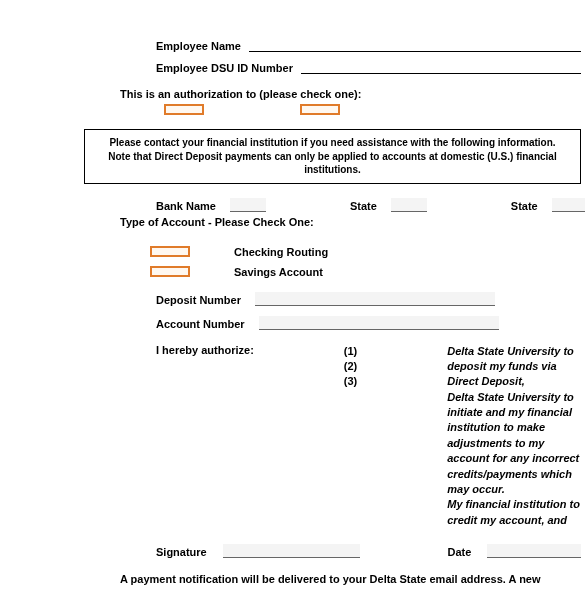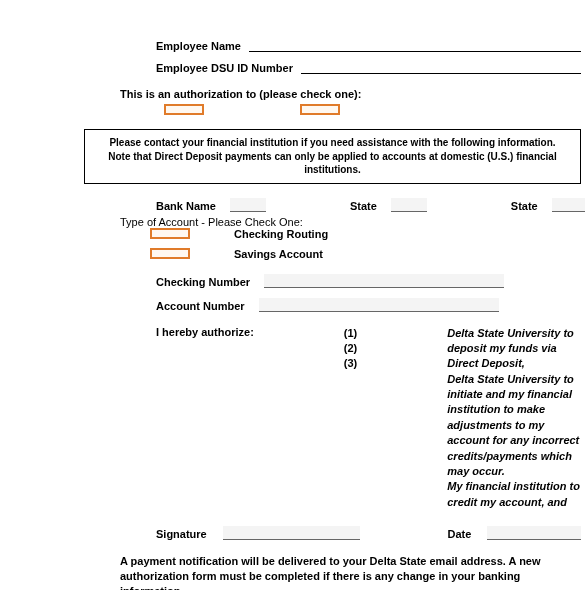--- a/index.html
+++ b/index.html
@@ -59,22 +59,22 @@
     margin-bottom: 14px;
   }
   .bank-row {
     display: flex;
     align-items: flex-end;
     gap: 6px;
     margin-bottom: 4px;
   }
   .bank-row .underline { background:#f4f4f4; border-bottom:1px solid #666; height:14px;}
   .sect-label {
-    font-weight: normal;
-    margin-bottom: 0;
+    font-weight: bold;
+    margin-bottom: 18px;
   }
   .acct-option {
     display: flex;
     align-items: center;
     gap: 8px;
     margin-left: 30px;
     margin-bottom: 8px;
     font-weight: bold;
   }
   .num-row {
@@ -162,21 +162,21 @@
   <div class="acct-option">
     <span class="checkbox"></span>
     <span>Checking Routing</span>
   </div>
   <div class="acct-option" style="margin-bottom:14px">
     <span class="checkbox"></span>
     <span>Savings Account</span>
   </div>
 
   <div class="num-row">
-    <span class="label">Checking Number</span>
+    <span class="label">Deposit Number</span>
     <span class="underline"></span>
   </div>
   <div class="num-row" style="margin-bottom:14px">
     <span class="label">Account Number</span>
     <span class="underline"></span>
   </div>
 
   <div class="auth-block">
     <div class="auth-left">I hereby authorize:</div>
     <div class="auth-nums">

